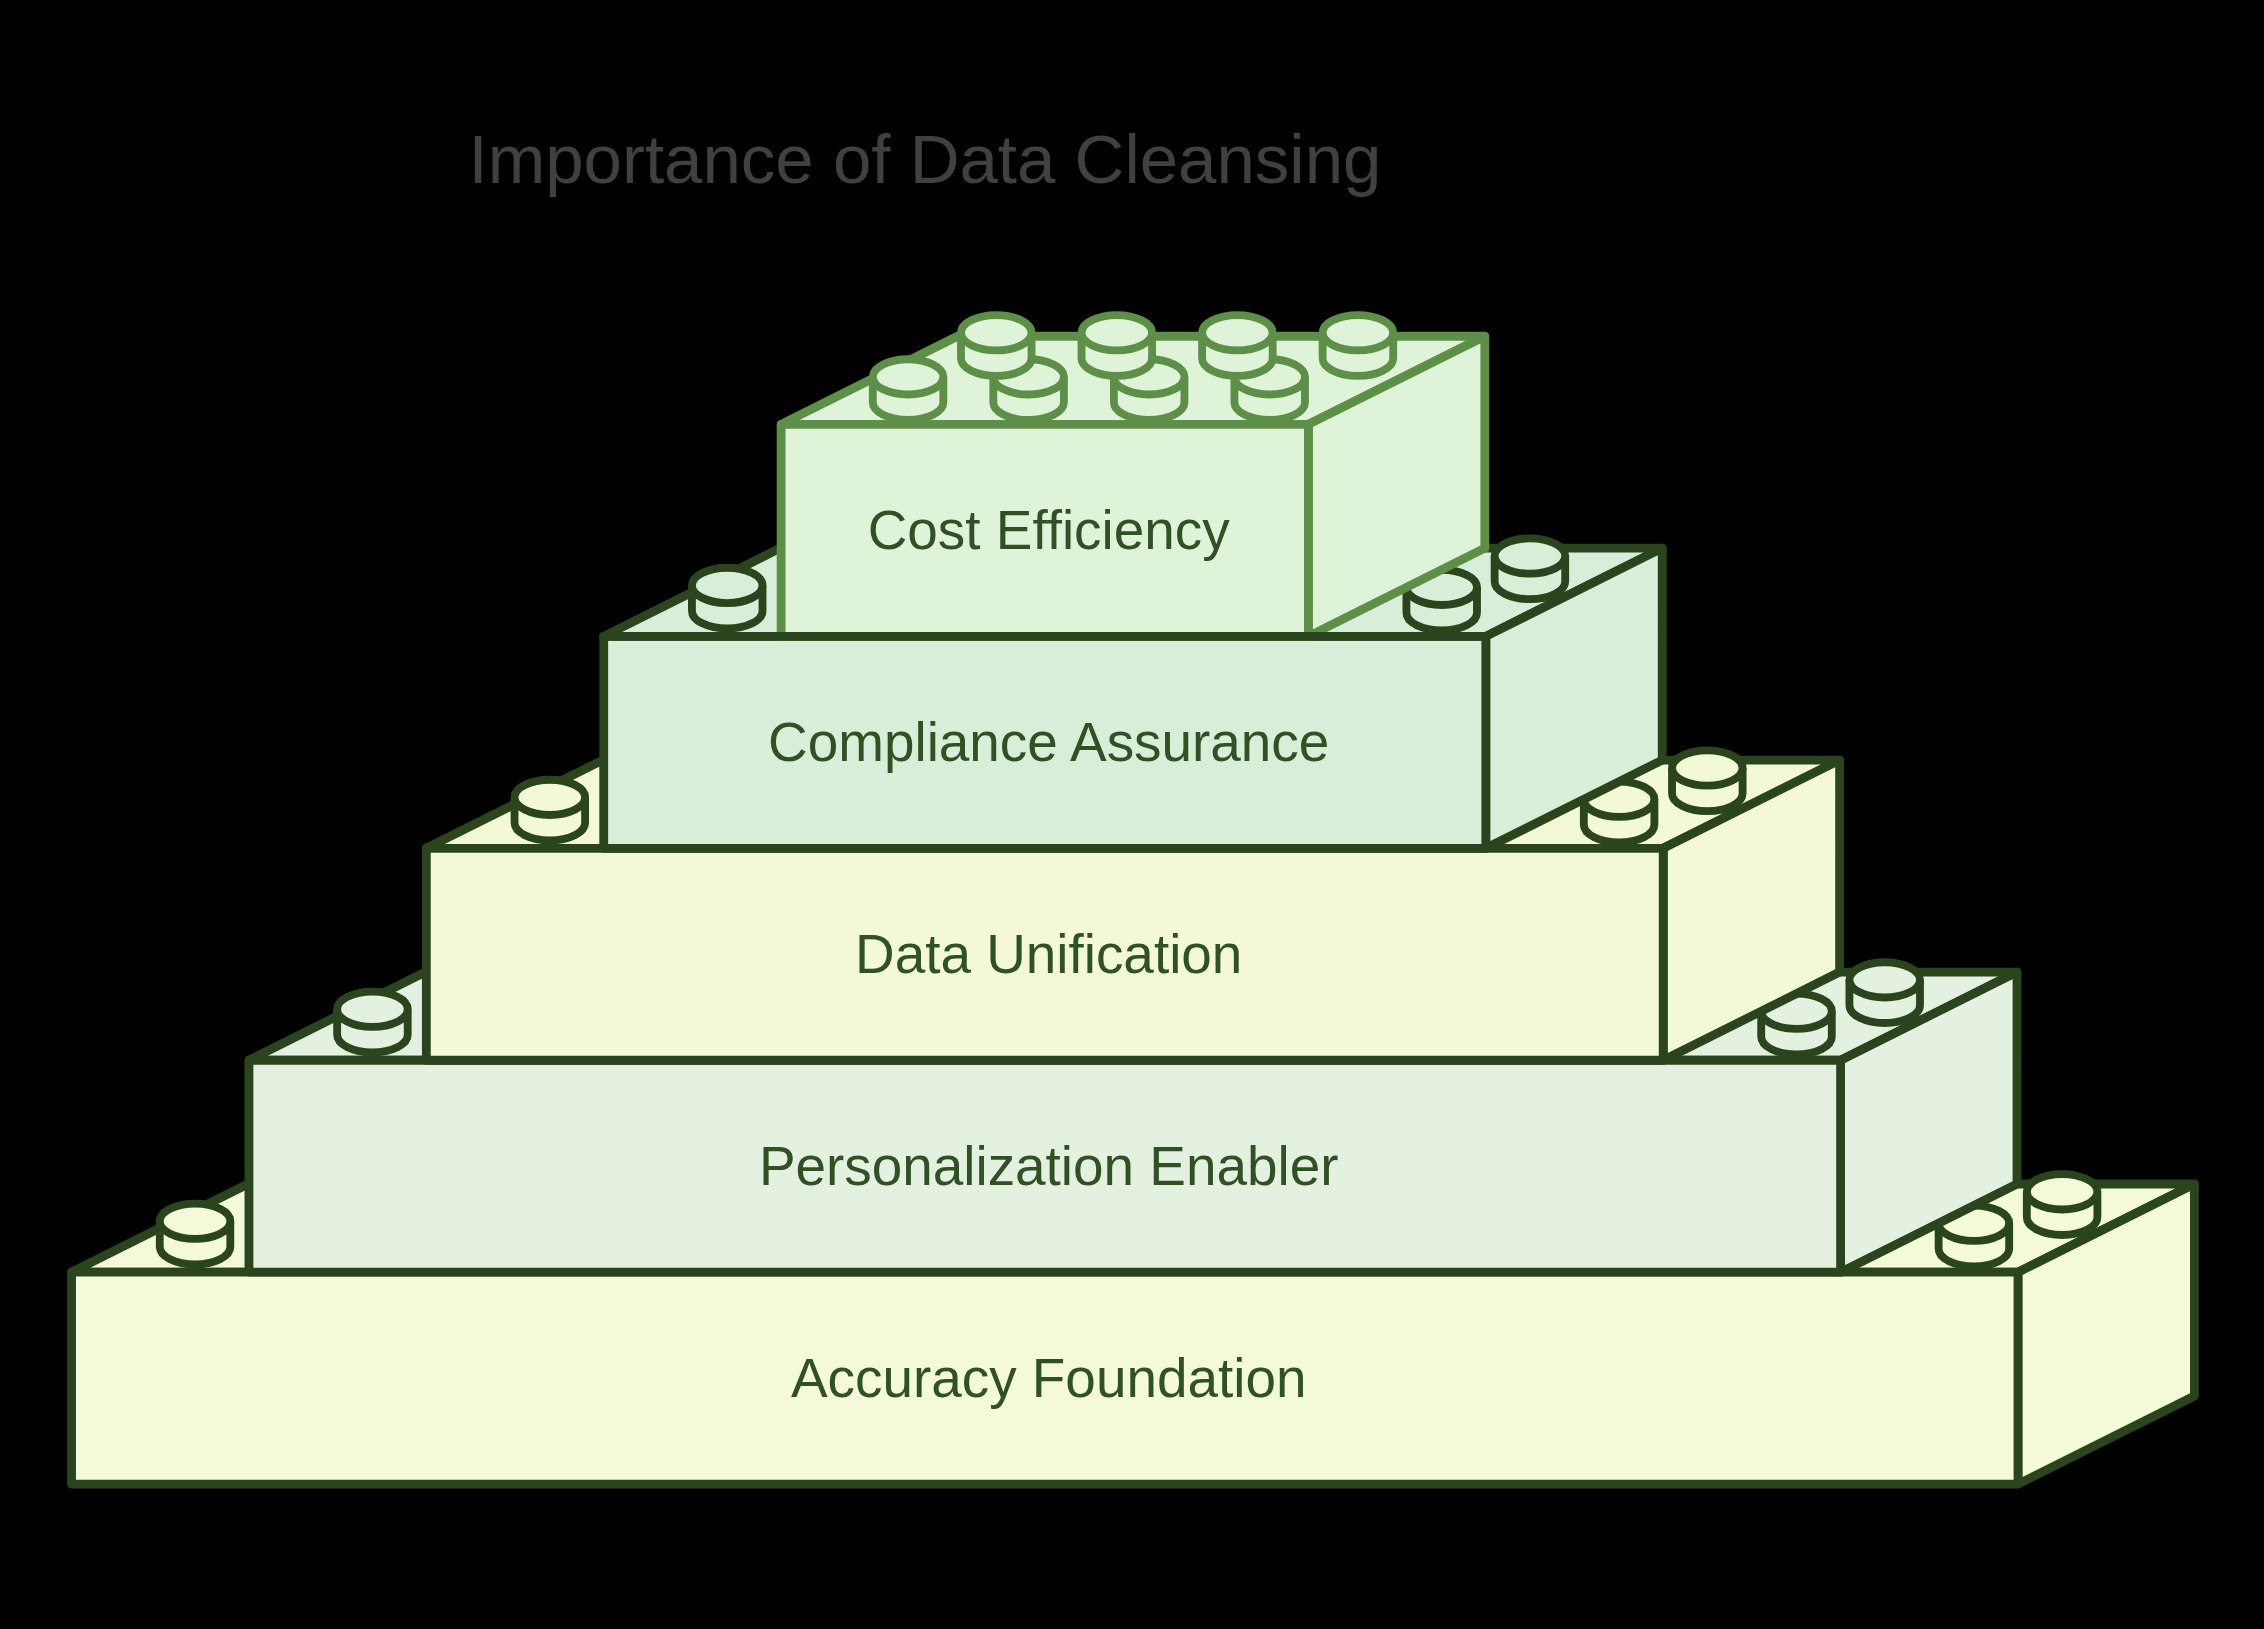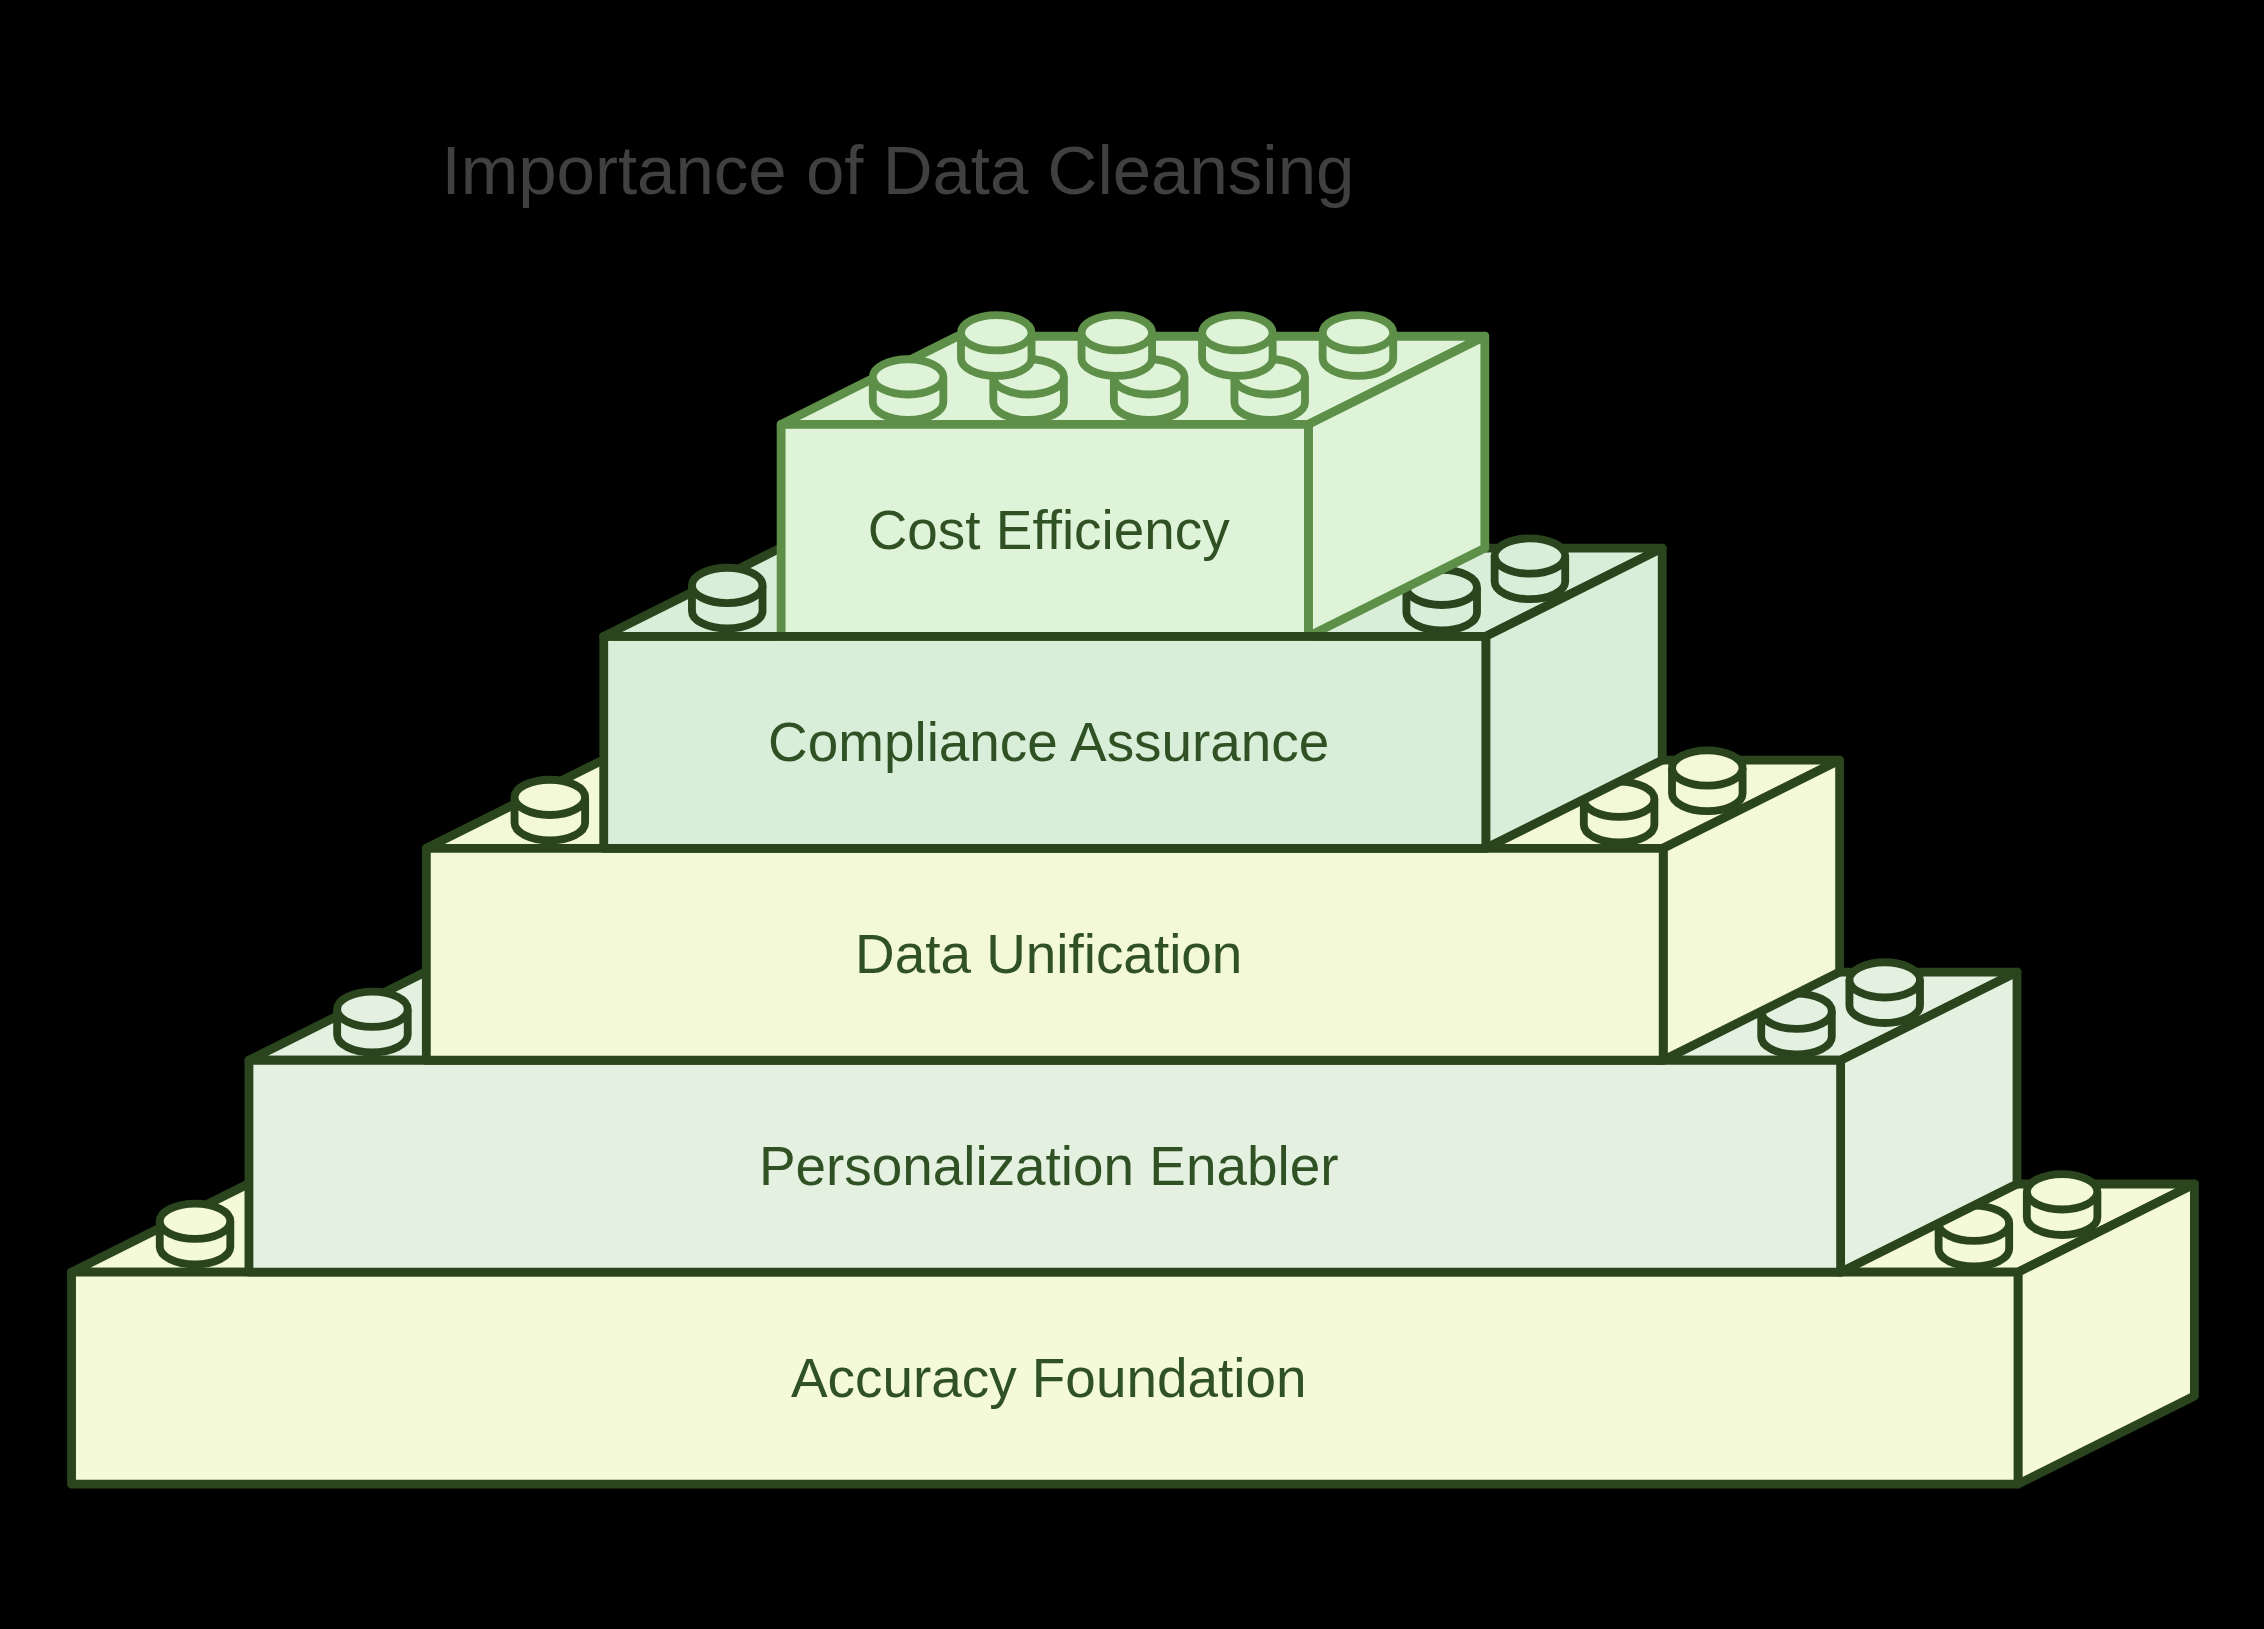--- a/index.html
+++ b/index.html
@@ -4,24 +4,25 @@
 <style>
   html,body{
     margin:0;padding:0;
     width:2264px;height:1629px;
     background:#000;
     overflow:hidden;
     font-family:"Liberation Sans","DejaVu Sans",sans-serif;
   }
   .stage{position:relative;width:2264px;height:1629px;}
   .title{
-    position:absolute;top:136px;left:0;width:1796px;
+    position:absolute;top:125px;left:0;width:1796px;
     text-align:center;
     font-size:69px;line-height:1.0;font-weight:400;
     letter-spacing:0px;
+    padding-left:27px;
   }
   svg{display:block;position:absolute;top:0;left:0;}
   text{font-family:"Liberation Sans","DejaVu Sans",sans-serif;}
 </style>
 </head>
 <body style="background: rgb(0, 0, 0);">
 
 <div class="stage">
   <svg id="diagram-svg" width="2264" height="1629" viewBox="0 0 2310 1662">
       <g>

